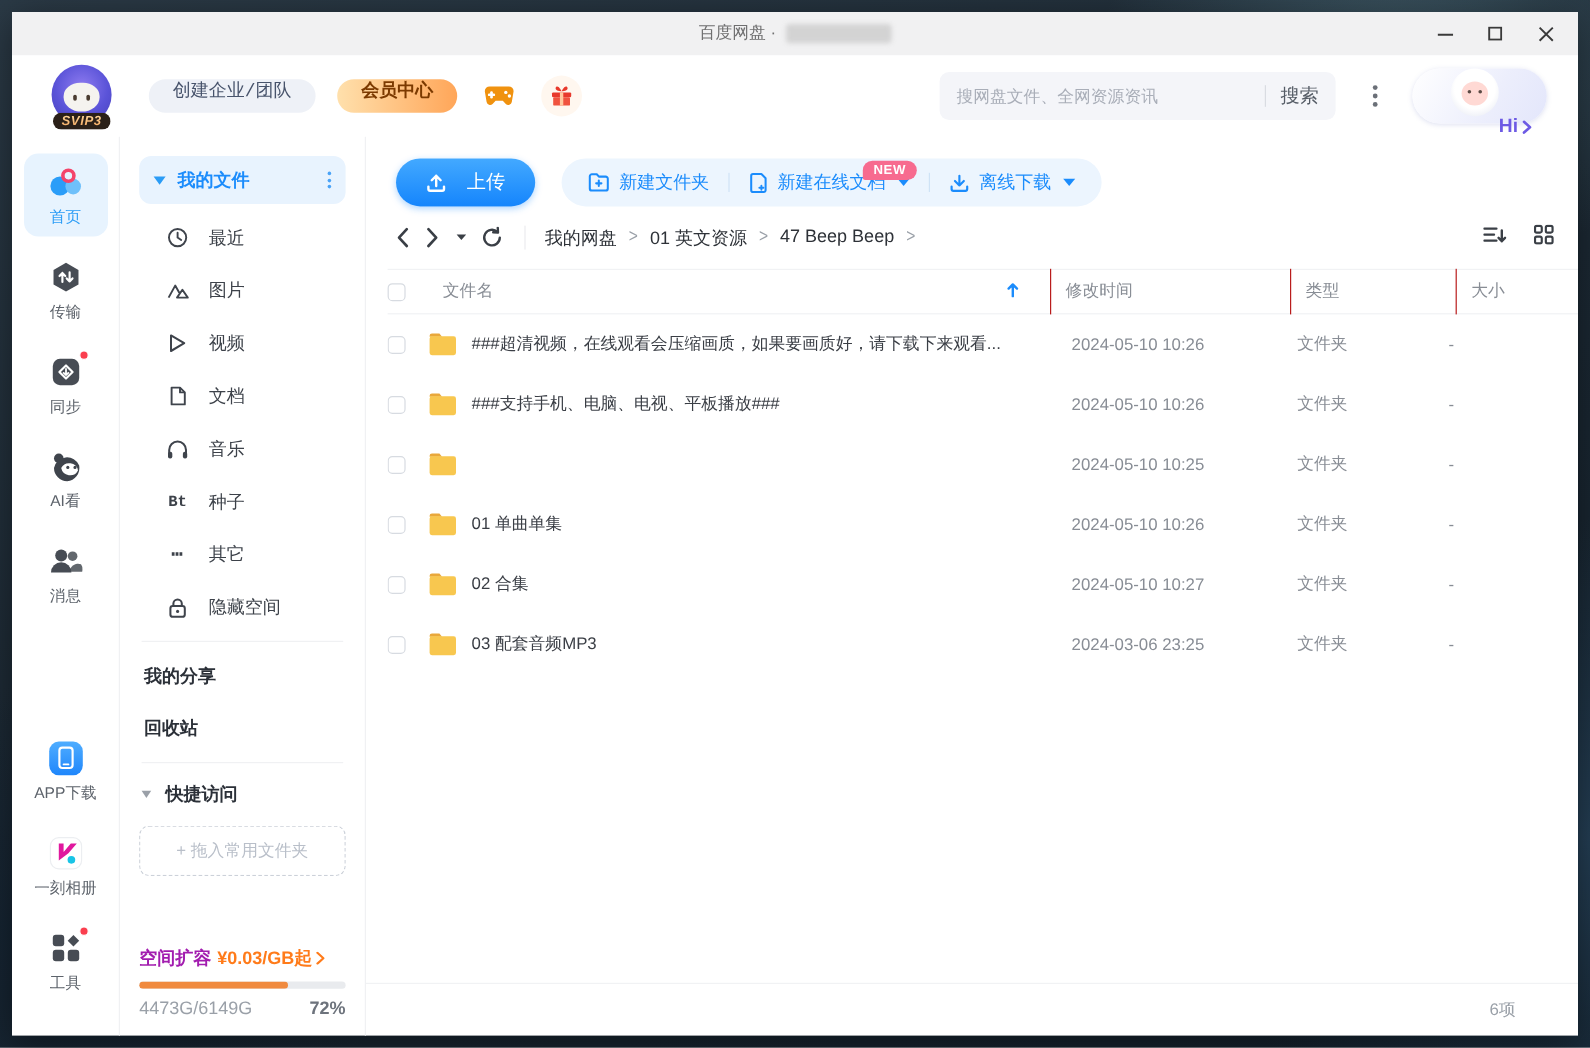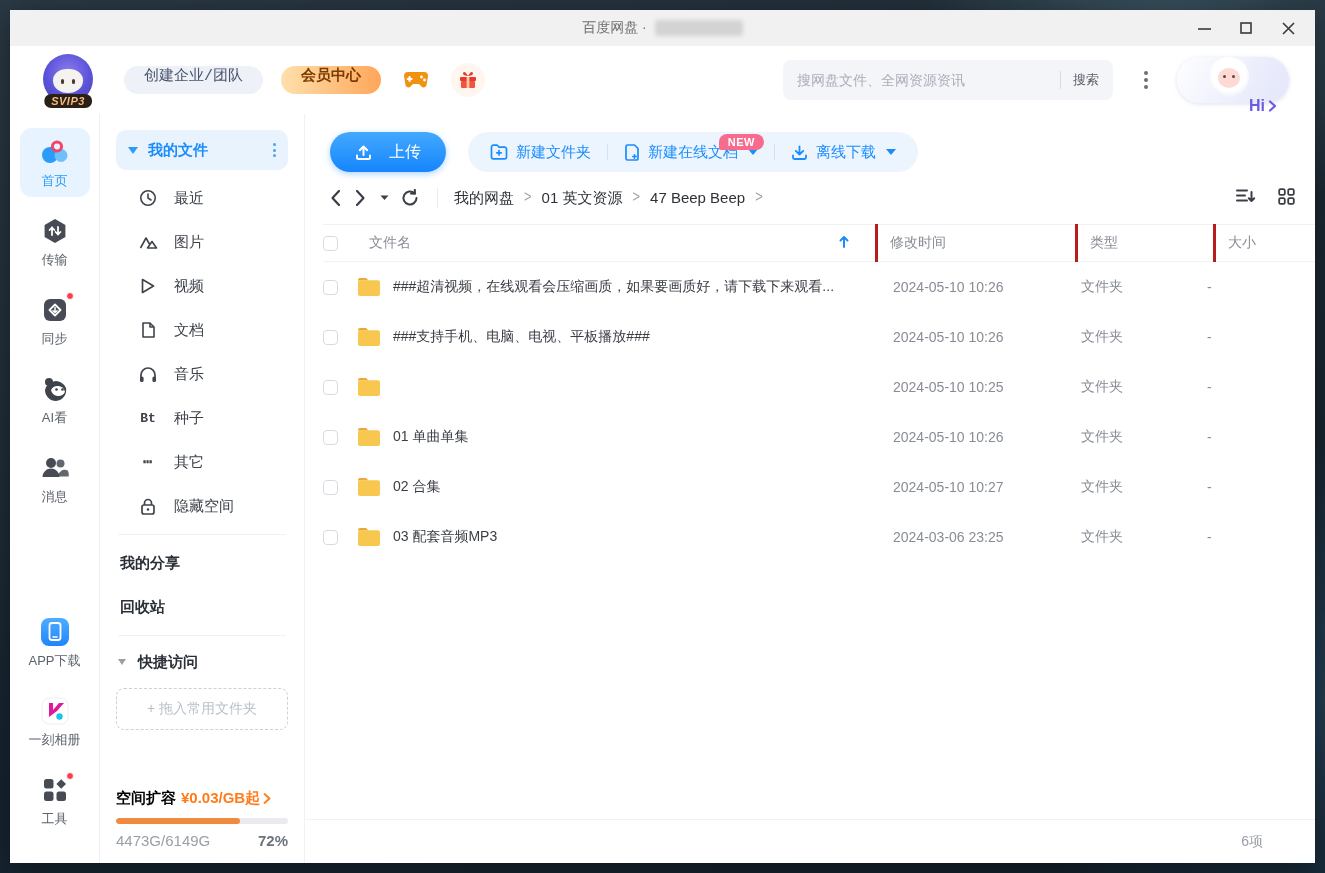--- a/index.html
+++ b/index.html
@@ -32,21 +32,21 @@
   .svip { position:absolute; left:50%; bottom:-2px; transform:translateX(-50%); background:#2b2018; color:transparent; border-radius:8px; padding:1px 7px; font-size:11px; font-weight:bold; background-clip:padding-box; }
   .svip span { background:linear-gradient(180deg,#ffd9a0,#f6a65a); -webkit-background-clip:text; background-clip:text; color:transparent; letter-spacing:.5px; font-style:italic; }
   .pill { height:28px; border-radius:19px; display:flex; padding:0 20px; font-size:15px; cursor:pointer;font-family:Liberation Mono, monospace; }
   .pill.team { background:#eef1f7; color:#47536b; margin-left:28px; }
   .pill.member { background:linear-gradient(90deg,#ffe0ac 0%,#ffa659 100%); color:#7c3a00; font-weight:bold; margin-left:18px; }
   .hicon { width:34px; height:34px; border-radius:50%; display:flex; align-items:center; justify-content:center; margin-left:18px; cursor:pointer; background:#fff7ef; }
   .search { margin-left:auto; width:330px; height:40px; background:#f4f5f9; border-radius:8px; display:flex; align-items:center; padding:0 14px; }
   .search input { border:none; outline:none; background:transparent; flex:1; font-size:14px; color:#333; font-family:inherit; }
   .search input::placeholder { color:#a9aeb8; }
   .search .sep { width:1px; height:18px; background:#d9dce2; margin:0 12px; }
-  .search .go { font-size:13px; color:#555c66; cursor:pointer; }
+  .search .go { font-size:16px; color:#555c66; cursor:pointer; }
   .kebab { width:34px; margin-left:16px; display:flex; flex-direction:column; align-items:center; gap:3px; cursor:pointer; }
   .kebab i { width:4px; height:4px; border-radius:50%; background:#6b7078; }
   .hi-pill { margin-left:14px; width:112px; height:46px; border-radius:23px; background:linear-gradient(120deg,#ffffff 0%,#eceefc 60%,#e3e6fb 100%); box-shadow:0 1px 4px rgba(120,130,200,.25); display:flex; align-items:center; padding:0 12px 0 4px; cursor:pointer;flex-direction:column; }
   .astro { width:40px; height:40px; border-radius:50%; background:radial-gradient(circle at 50% 42%,#ffffff 55%,#dfe3f0 100%); position:relative; flex:0 0 auto; }
   .astro .pface { position:absolute; left:50%; top:52%; transform:translate(-50%,-50%); width:22px; height:20px; border-radius:50%; background:#ffd9d4; }
   .astro .pe { position:absolute; top:7px; width:3px; height:3px; border-radius:50%; background:#5a4a44; }
   .hi-label { margin-left:auto; color:#6d5ae4; font-weight:bold; font-size:16px; display:flex; align-items:center; gap:3px; }
   
   .content { flex:1; display:flex; min-height:0; }
   
@@ -68,21 +68,21 @@
   .myfiles .mf-kebab i { width:3px; height:3px; border-radius:50%; background:#4aa3f7; }
   .cats { margin-top:6px; }
   .cat { height:44px; display:flex; align-items:center; padding-left:22px; cursor:pointer; color:#3d424a; font-size:15px;font-family:Liberation Mono, monospace; }
   .cat .cic { width:20px; display:flex; justify-content:center; margin-right:16px; color:#3d424a; font-weight:bold; font-size:13px; }
   .sb-div { height:1px; background:#f0f1f3; margin:6px 2px; }
   .sb-link { height:44px; display:flex; align-items:center; padding-left:4px; font-size:15px; font-weight:bold; color:#2b3038; cursor:pointer; }
   .quick { height:40px; display:flex; align-items:center; gap:12px; padding-left:2px; font-size:15px; font-weight:bold; color:#2b3038; cursor:pointer; }
   .drop-box { margin-top:6px; height:42px; border:1.5px dashed #ccd1d9; border-radius:8px; display:flex; align-items:center; justify-content:center; color:#b9bfc9; font-size:14px; cursor:pointer; }
   .storage { margin-top:auto; }
   .storage .line1 { display:flex; align-items:center; font-size:15px; font-weight:bold; cursor:pointer; }
-  .storage .lab { color:#000000; }
+  .storage .lab { color:#a21caf; }
   .storage .price { color:#ff7b1a; margin-left:5px; }
   .storage .chev { margin-left:3px; }
   .bar { margin-top:10px; height:6px; border-radius:3px; background:#e9ebee; overflow:hidden; }
   .bar .fill { height:100%; border-radius:3px; background:#f08a3e; }
   .usage { margin-top:8px; display:flex; align-items:center; font-size:15px; }
   .usage .u1 { color:#9aa0a8; }
   .usage .u2 { margin-left:auto; color:#6d737c; font-weight:bold; }
   
   .main { flex:1; display:flex; flex-direction:column; position:relative; min-width:0; }
   .toolbar { display:flex; align-items:center; padding:18px 0 0 25px; flex:0 0 auto; }
@@ -100,21 +100,21 @@
   .crumb-gt { color:#9aa0a8; font-size:13px; transform:scaleY(1.2); }
   .view-icons { margin-left:auto; display:flex; align-items:center; gap:22px; }
   
   .thead { display:flex; align-items:center; height:38px; border-top:1px solid #f1f2f4; border-bottom:1px solid #f1f2f4; margin:0 0 0 18px; flex:0 0 auto; color:#888d95; font-size:14px;gap:12px; }
   .col-cb { width:34px; display:flex; align-items:center; }
   .checkbox { width:15px; height:15px; border:1.5px solid #d7dbe1; border-radius:4px; background:#fff; cursor:pointer; }
   .col-name { flex:1; display:flex; align-items:center; min-width:0; }
   .col-mod { width:188px; flex:0 0 auto; }
   .col-type { width:126px; flex:0 0 auto; }
   .col-size { width:102px; flex:0 0 auto; }
-  .thead .col-mod, .thead .col-type, .thead .col-size { border-left:3px solid #b91c1c; height:38px; display:flex; align-items:center; padding-left:12px; }
+  .thead .col-mod, .thead .col-type, .thead .col-size { border-left:1px solid #b91c1c; height:38px; display:flex; align-items:center; padding-left:12px; }
   .tbody .col-mod, .tbody .col-type, .tbody .col-size { padding-left:12px; }
   .sort-up { margin-left:auto; margin-right:14px; }
   .tbody { flex:1; overflow:hidden; margin-left:18px; padding-right:18px; }
   .trow { display:flex; align-items:center; height:50px; font-size:14px; cursor:default; }
   .trow .ficon { width:36px; display:flex; align-items:center; }
   .trow .fname { flex:1; min-width:0; color:#3a3e45; white-space:nowrap; overflow:hidden; text-overflow:ellipsis; padding-right:16px; cursor:pointer; }
   .trow .fmeta { color:#888d95; }
   .foot { flex:0 0 auto; height:44px; border-top:1px solid #f1f2f4; display:flex; align-items:center; justify-content:flex-end; padding-right:52px; color:#9aa0a8; font-size:14px; }
 </style>
 </head>

